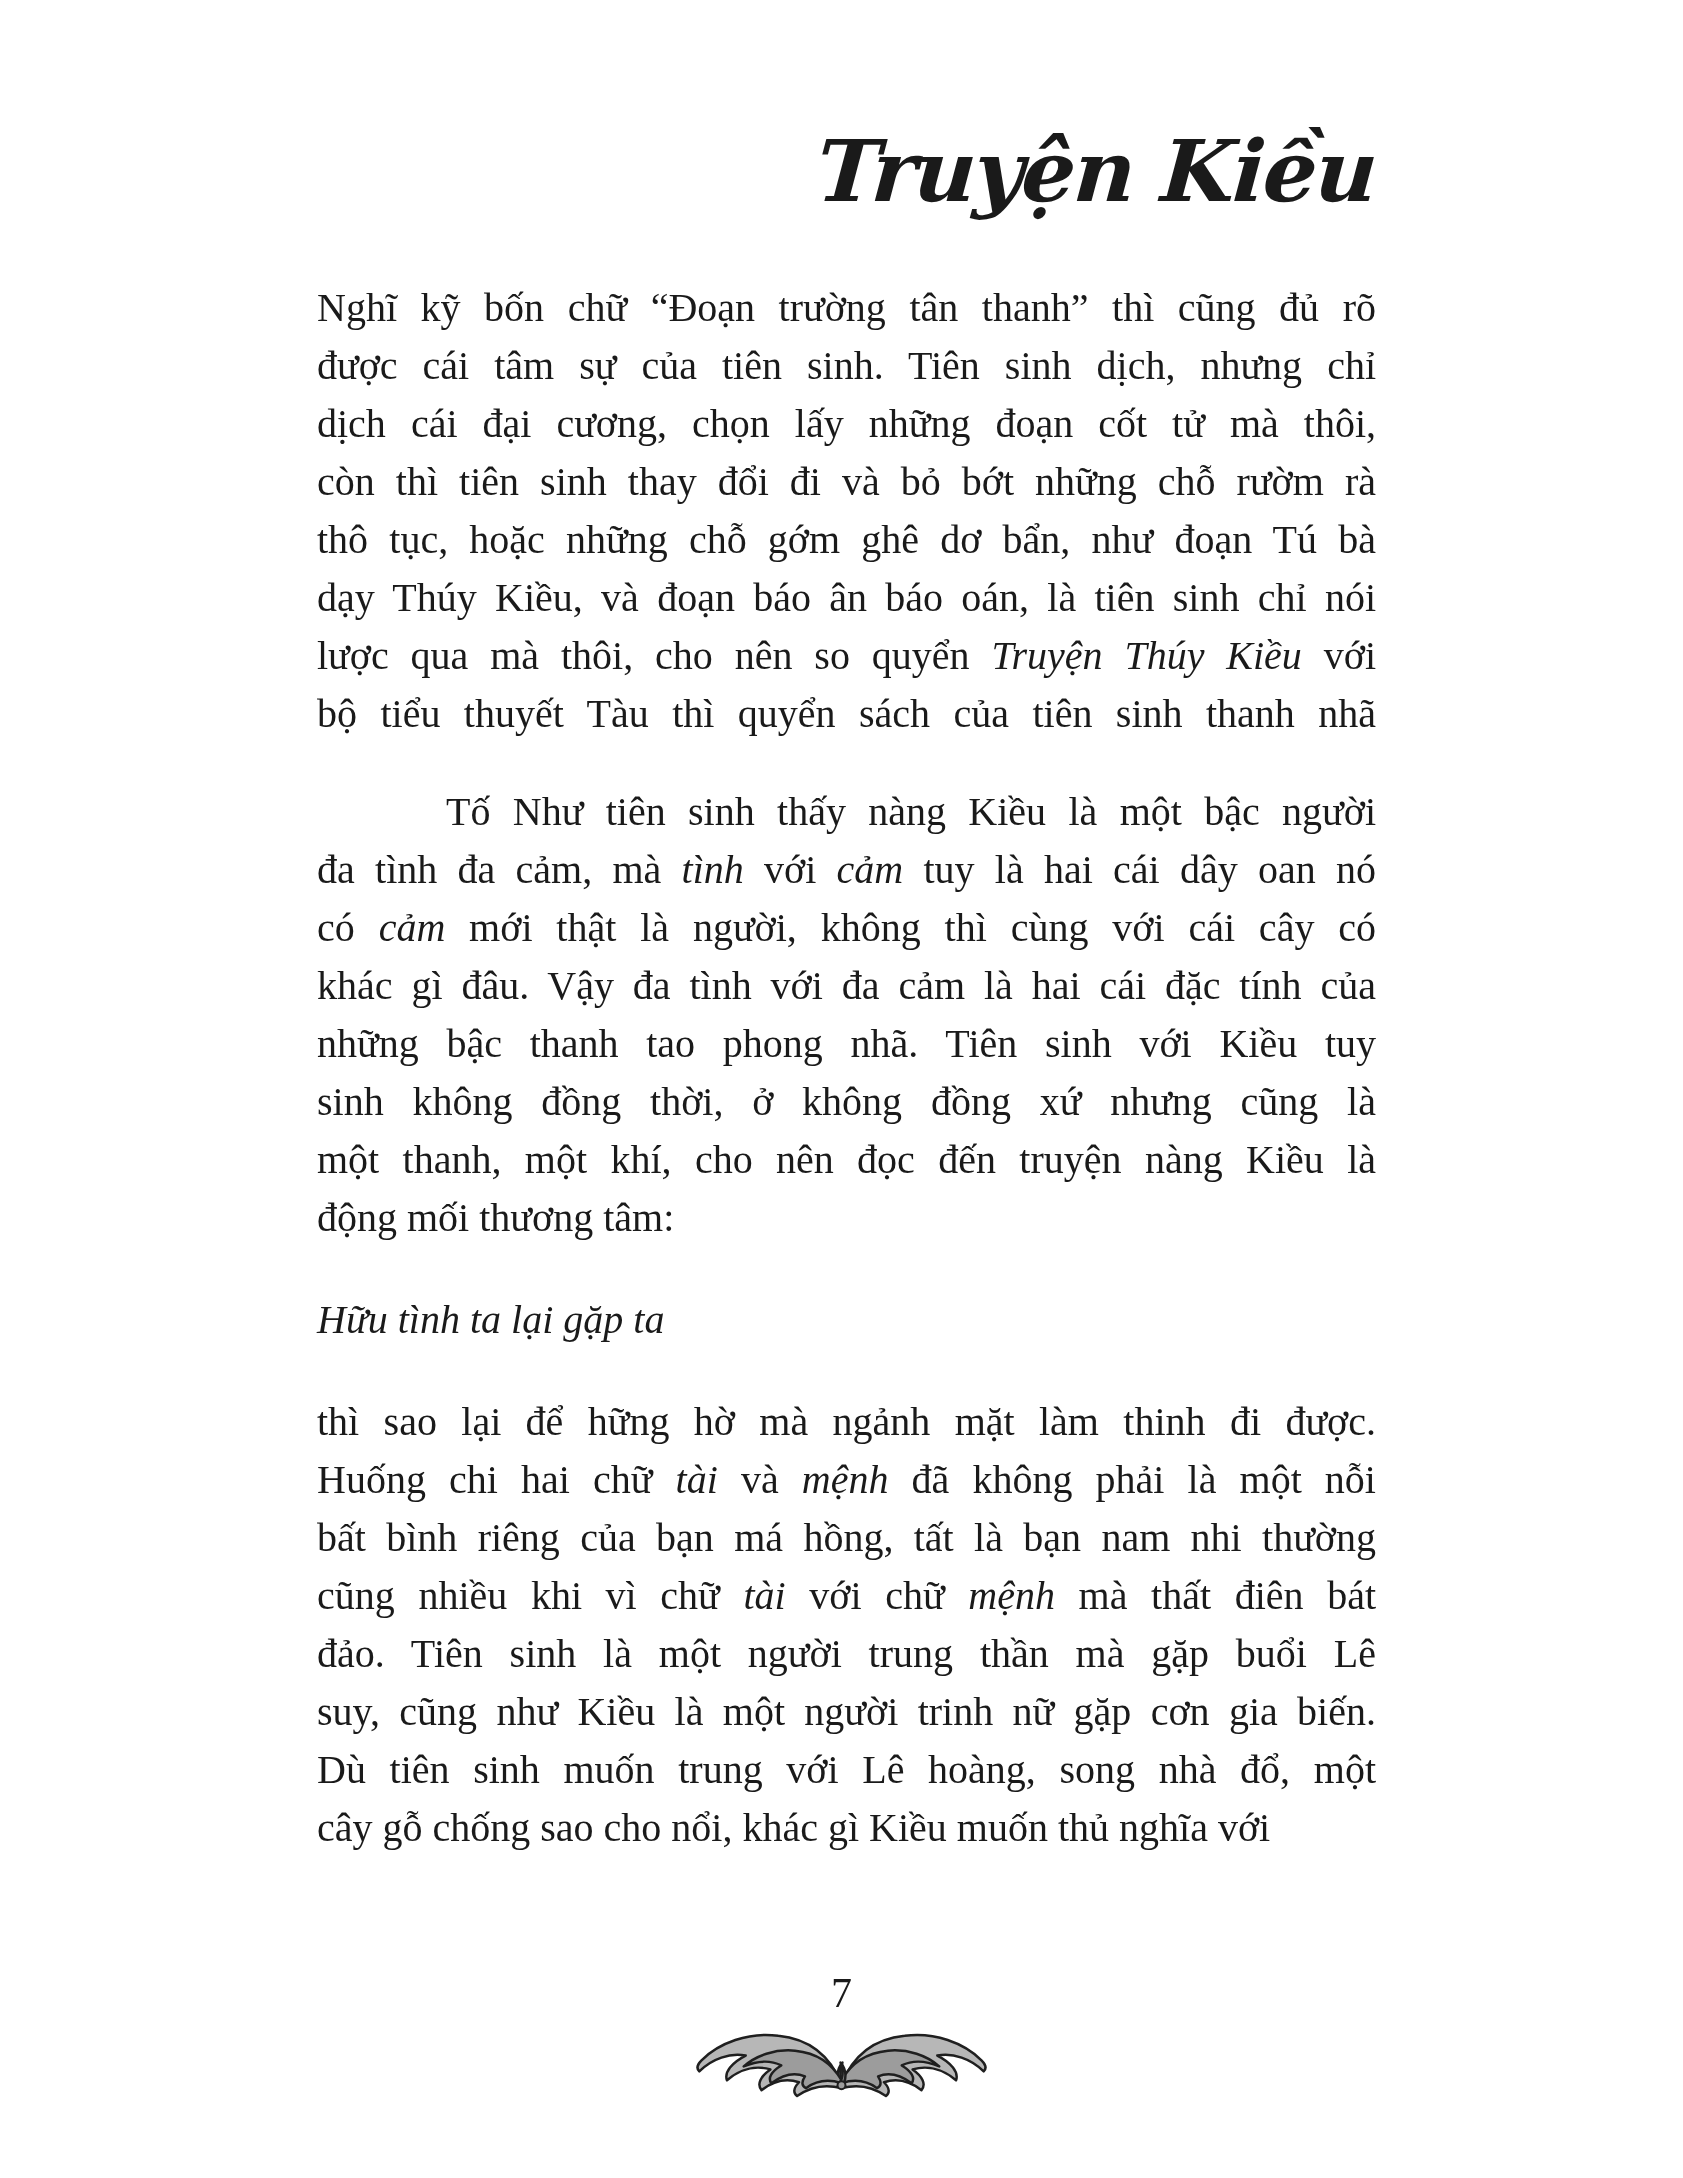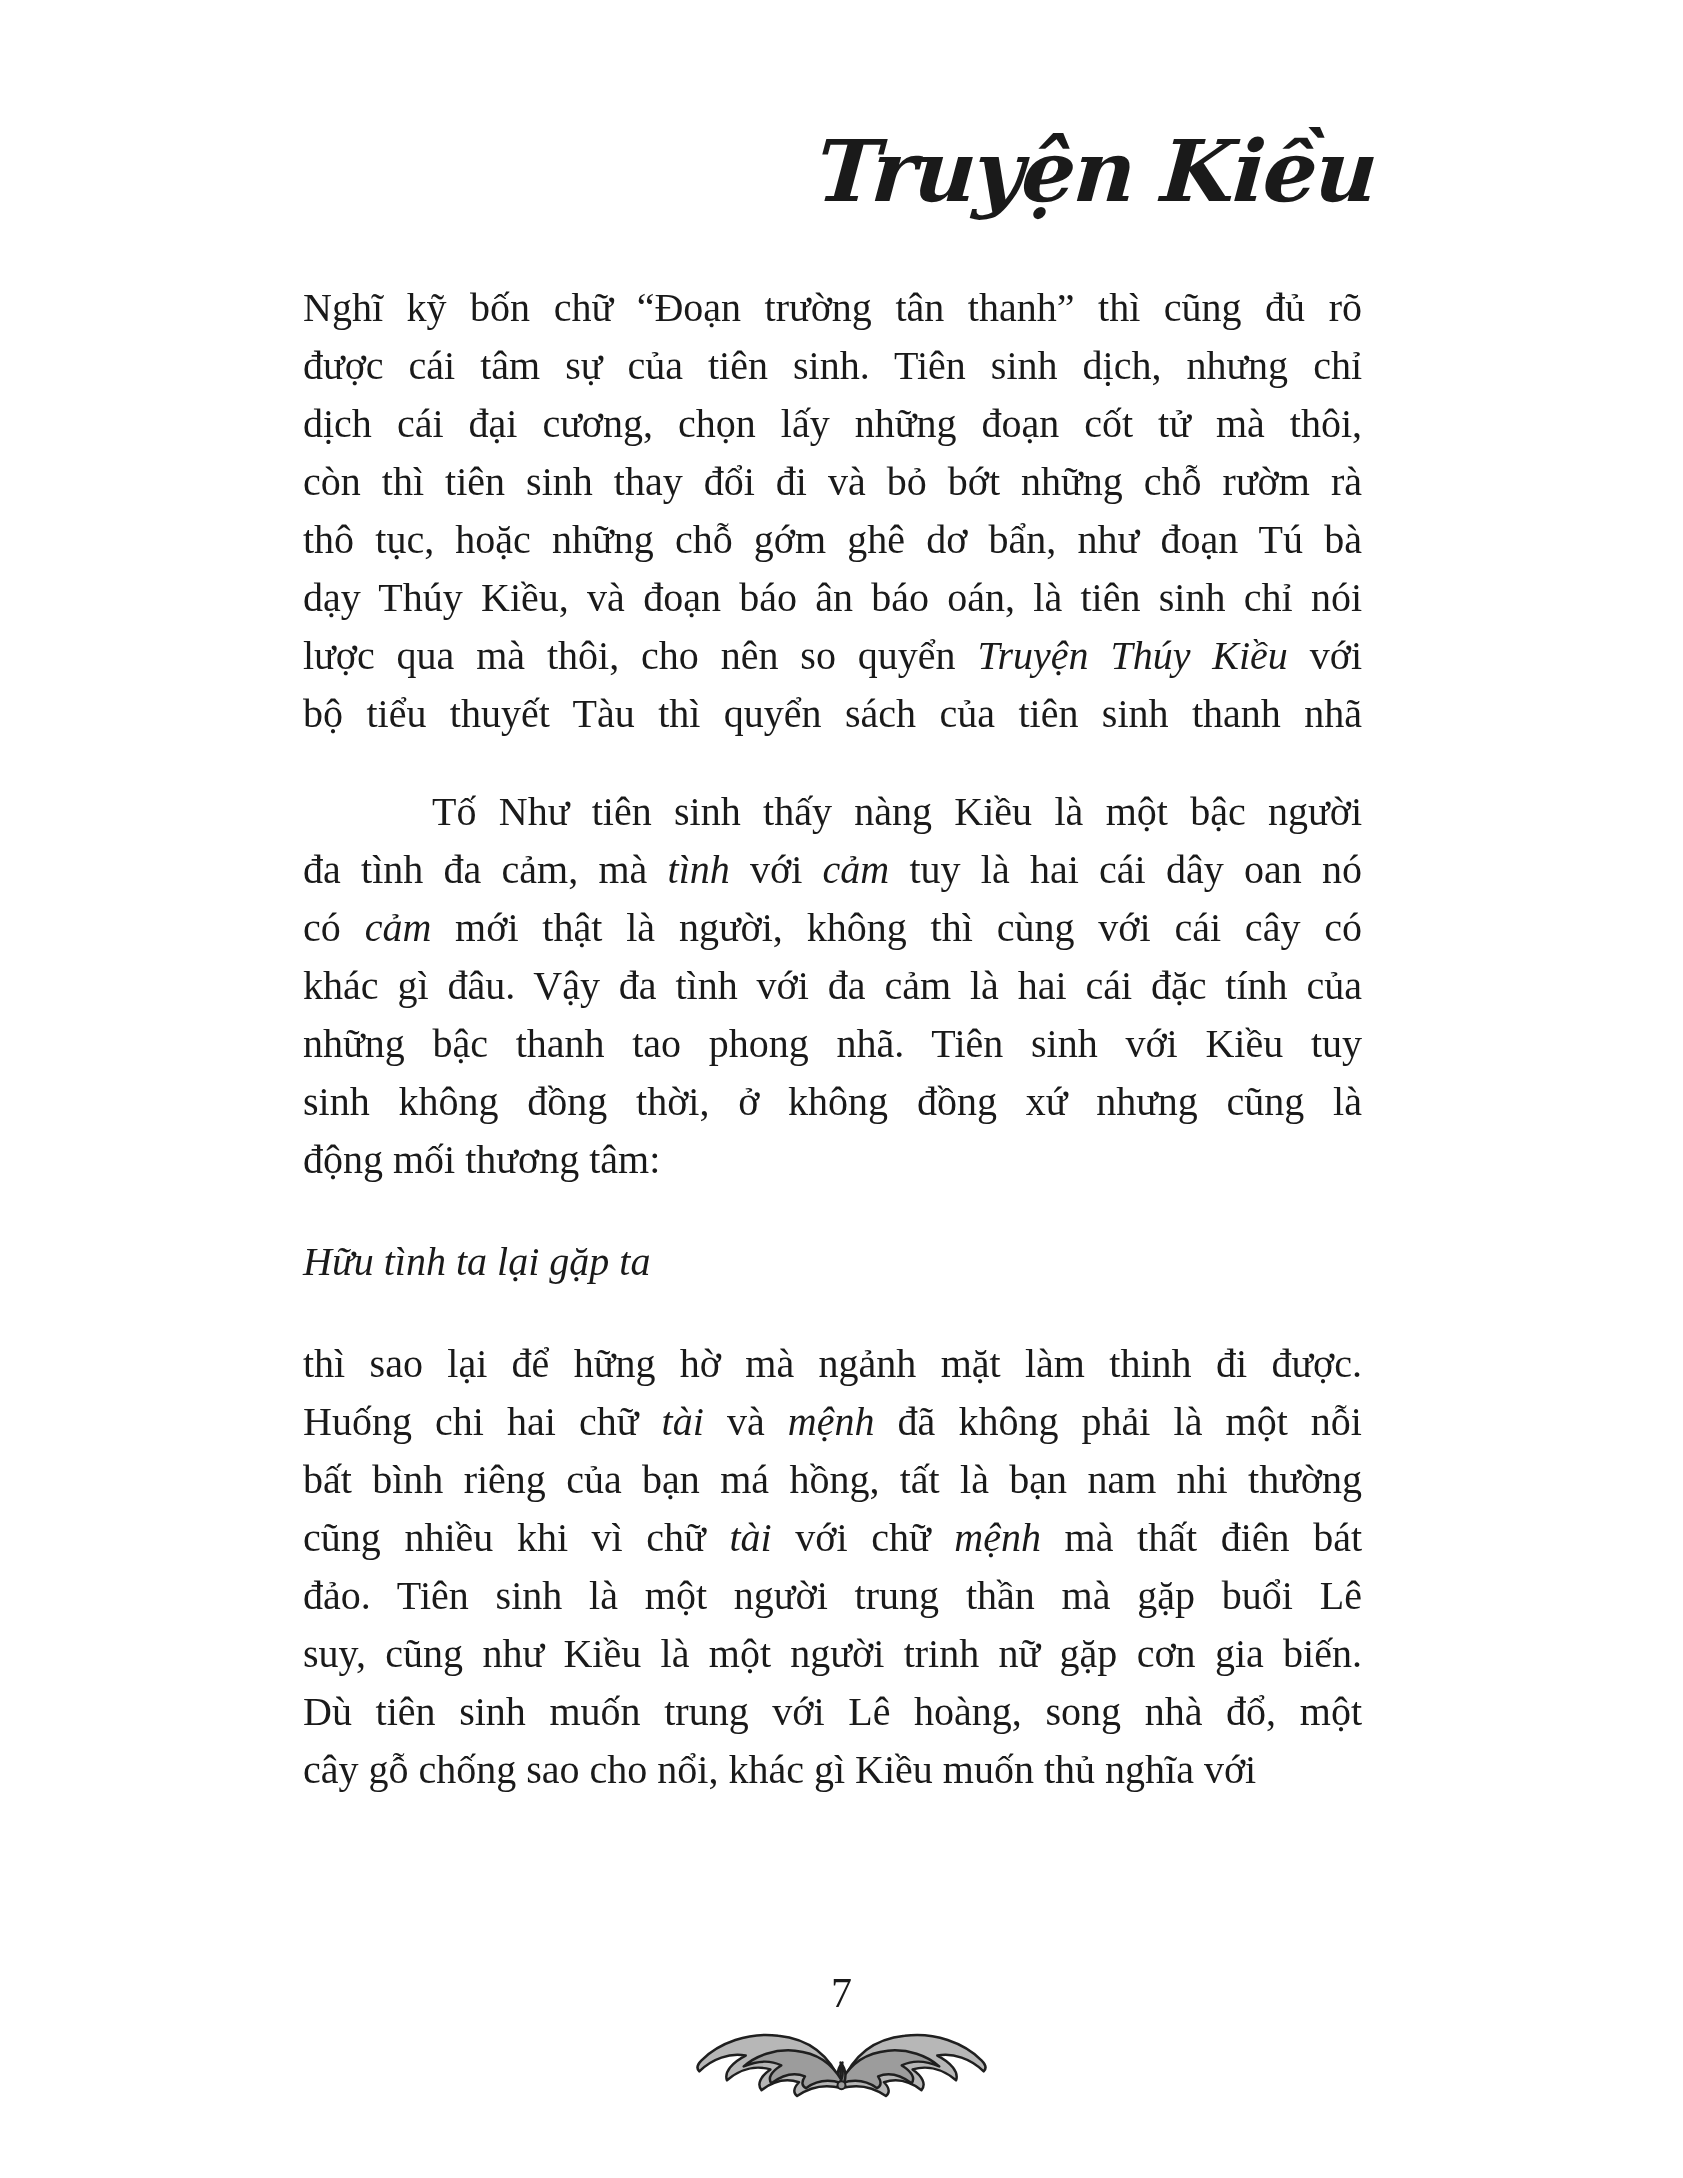--- a/index.html
+++ b/index.html
@@ -19,21 +19,21 @@
     font-style:italic;
     font-weight:700;
     font-size:85px;
     line-height:109px;
     letter-spacing:-2px;
     transform:skewX(-4deg);
     white-space:nowrap;
   }
   .body-text{
     position:absolute;
-    left:303px; top:279px;
+    left:317px; top:279px;
     width:1059px;
     font-size:40px;
     line-height:58px;
   }
   .para{margin:0;}
   .para + .para{margin-top:40px;}
   .line{
     text-align:justify;
     text-align-last:justify;
     white-space:normal;
@@ -80,20 +80,21 @@
         <div class="line">lược qua mà thôi, cho nên so quyển <i>Truyện Thúy Kiều</i> với</div>
         <div class="line">bộ tiểu thuyết Tàu thì quyển sách của tiên sinh thanh nhã</div>
       </div>
       <div class="para">
         <div class="line indent">Tố Như tiên sinh thấy nàng Kiều là một bậc người</div>
         <div class="line">đa tình đa cảm, mà <i>tình</i> với <i>cảm</i> tuy là hai cái dây oan nó</div>
         <div class="line">có <i>cảm</i> mới thật là người, không thì cùng với cái cây có</div>
         <div class="line">khác gì đâu. Vậy đa tình với đa cảm là hai cái đặc tính của</div>
         <div class="line">những bậc thanh tao phong nhã. Tiên sinh với Kiều tuy</div>
         <div class="line">sinh không đồng thời, ở không đồng xứ nhưng cũng là</div>
+        <div class="line">một thanh, một khí, cho nên đọc đến truyện nàng Kiều là</div>
         <div class="line last">động mối thương tâm:</div>
       </div>
       <div class="verse"><i>Hữu tình ta lại gặp ta</i></div>
       <div class="para">
         <div class="line">thì sao lại để hững hờ mà ngảnh mặt làm thinh đi được.</div>
         <div class="line">Huống chi hai chữ <i>tài</i> và <i>mệnh</i> đã không phải là một nỗi</div>
         <div class="line">bất bình riêng của bạn má hồng, tất là bạn nam nhi thường</div>
         <div class="line">cũng nhiều khi vì chữ <i>tài</i> với chữ <i>mệnh</i> mà thất điên bát</div>
         <div class="line">đảo. Tiên sinh là một người trung thần mà gặp buổi Lê</div>
         <div class="line">suy, cũng như Kiều là một người trinh nữ gặp cơn gia biến.</div>

